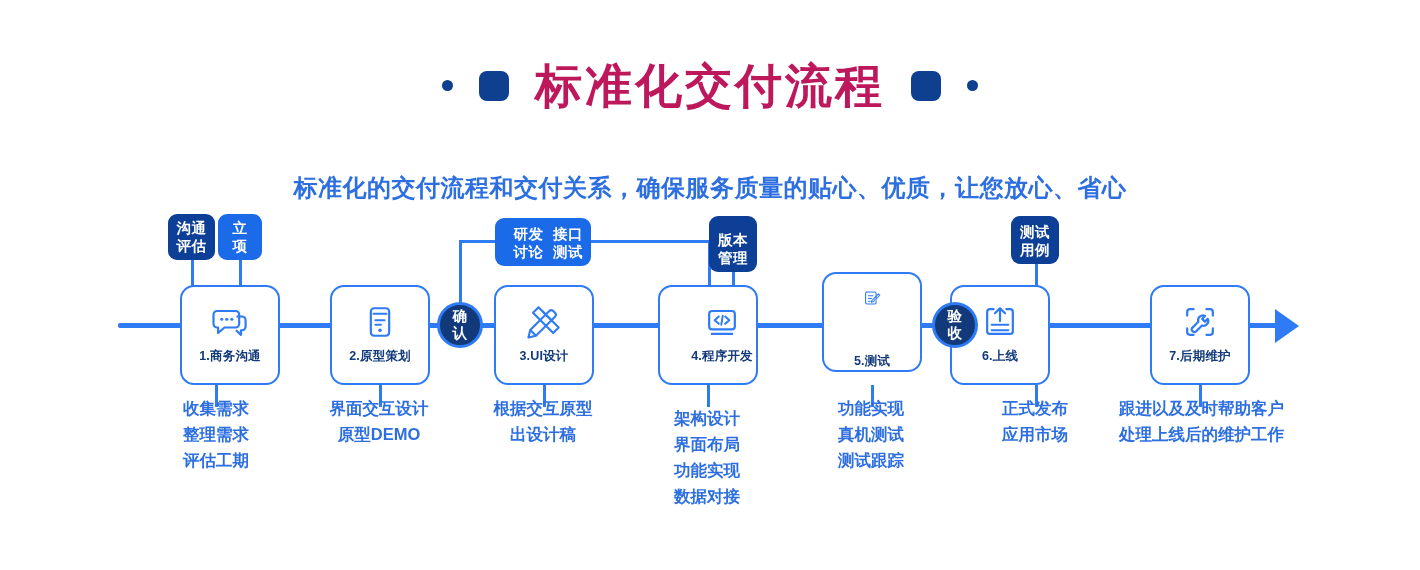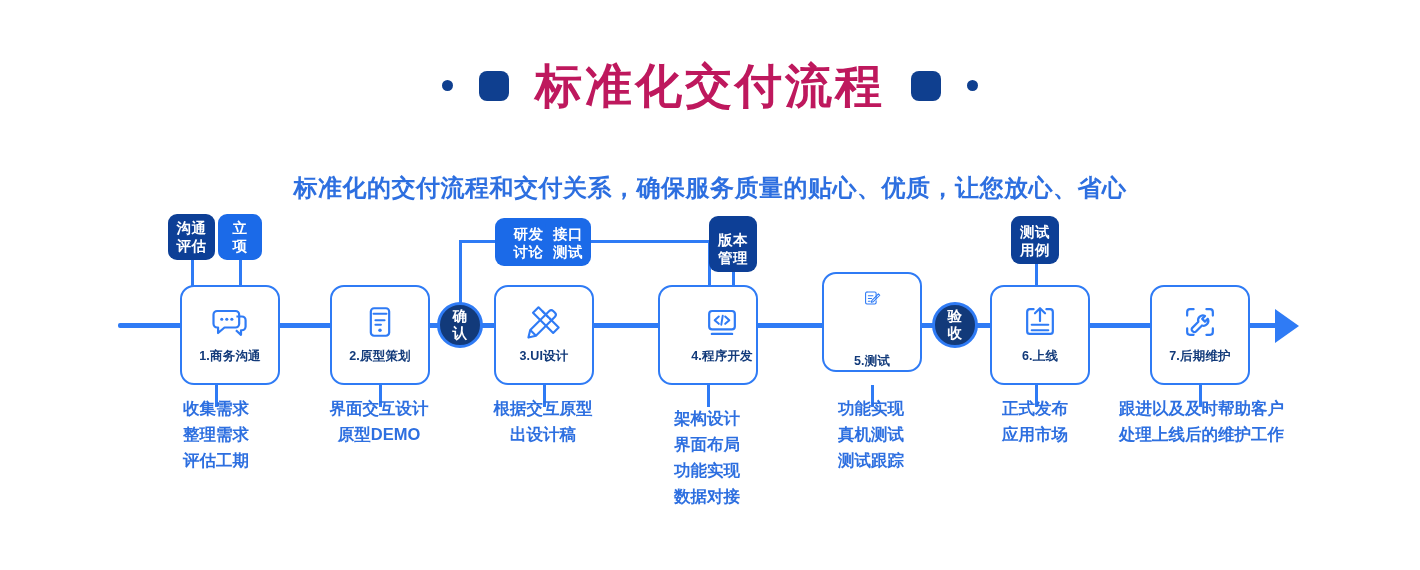--- a/index.html
+++ b/index.html
@@ -246,21 +246,21 @@
     </div>
   </div>
 
   <div class="gate" style="left:932px; top:302px;">
     <span>验</span>
     <span>收</span>
   </div>
 
   <div class="step">
     <div class="stub-up" style="left:1035px; top:256px; height:30px;"></div>
-    <div class="card" style="left:990px; top:285px;">
+    <div class="card" style="left:950px; top:285px;">
       <svg class="ic" viewBox="0 0 48 48">
         <path d="M17 10h-4a3 3 0 0 0-3 3v21a3 3 0 0 0 3 3h22a3 3 0 0 0 3-3V13a3 3 0 0 0-3-3h-4" fill="none" stroke="#2f7bf5" stroke-width="2.4" stroke-linecap="round"></path>
         <path d="M24 9v14M18.5 14.5L24 9l5.5 5.5" fill="none" stroke="#2f7bf5" stroke-width="2.4" stroke-linecap="round" stroke-linejoin="round"></path>
         <line x1="15" y1="27" x2="33" y2="27" stroke="#2f7bf5" stroke-width="2.4" stroke-linecap="round"></line>
         <line x1="15" y1="33" x2="33" y2="33" stroke="#2f7bf5" stroke-width="2.4" stroke-linecap="round"></line>
       </svg>
       <div class="card-label">6.上线</div>
     </div>
     <div class="stub-down" style="left:1035px; top:385px; height:22px;"></div>
     <div class="desc" style="left:965px; top:395px; width:140px;">

